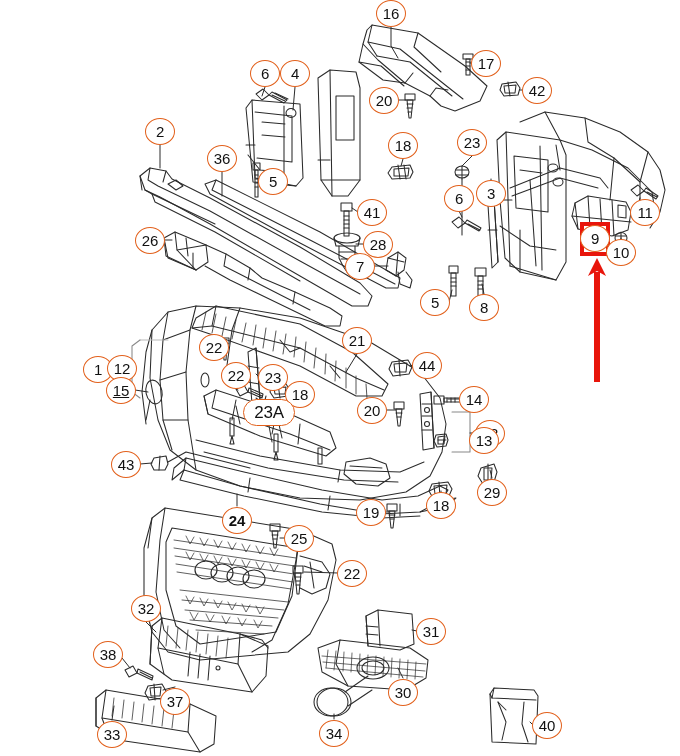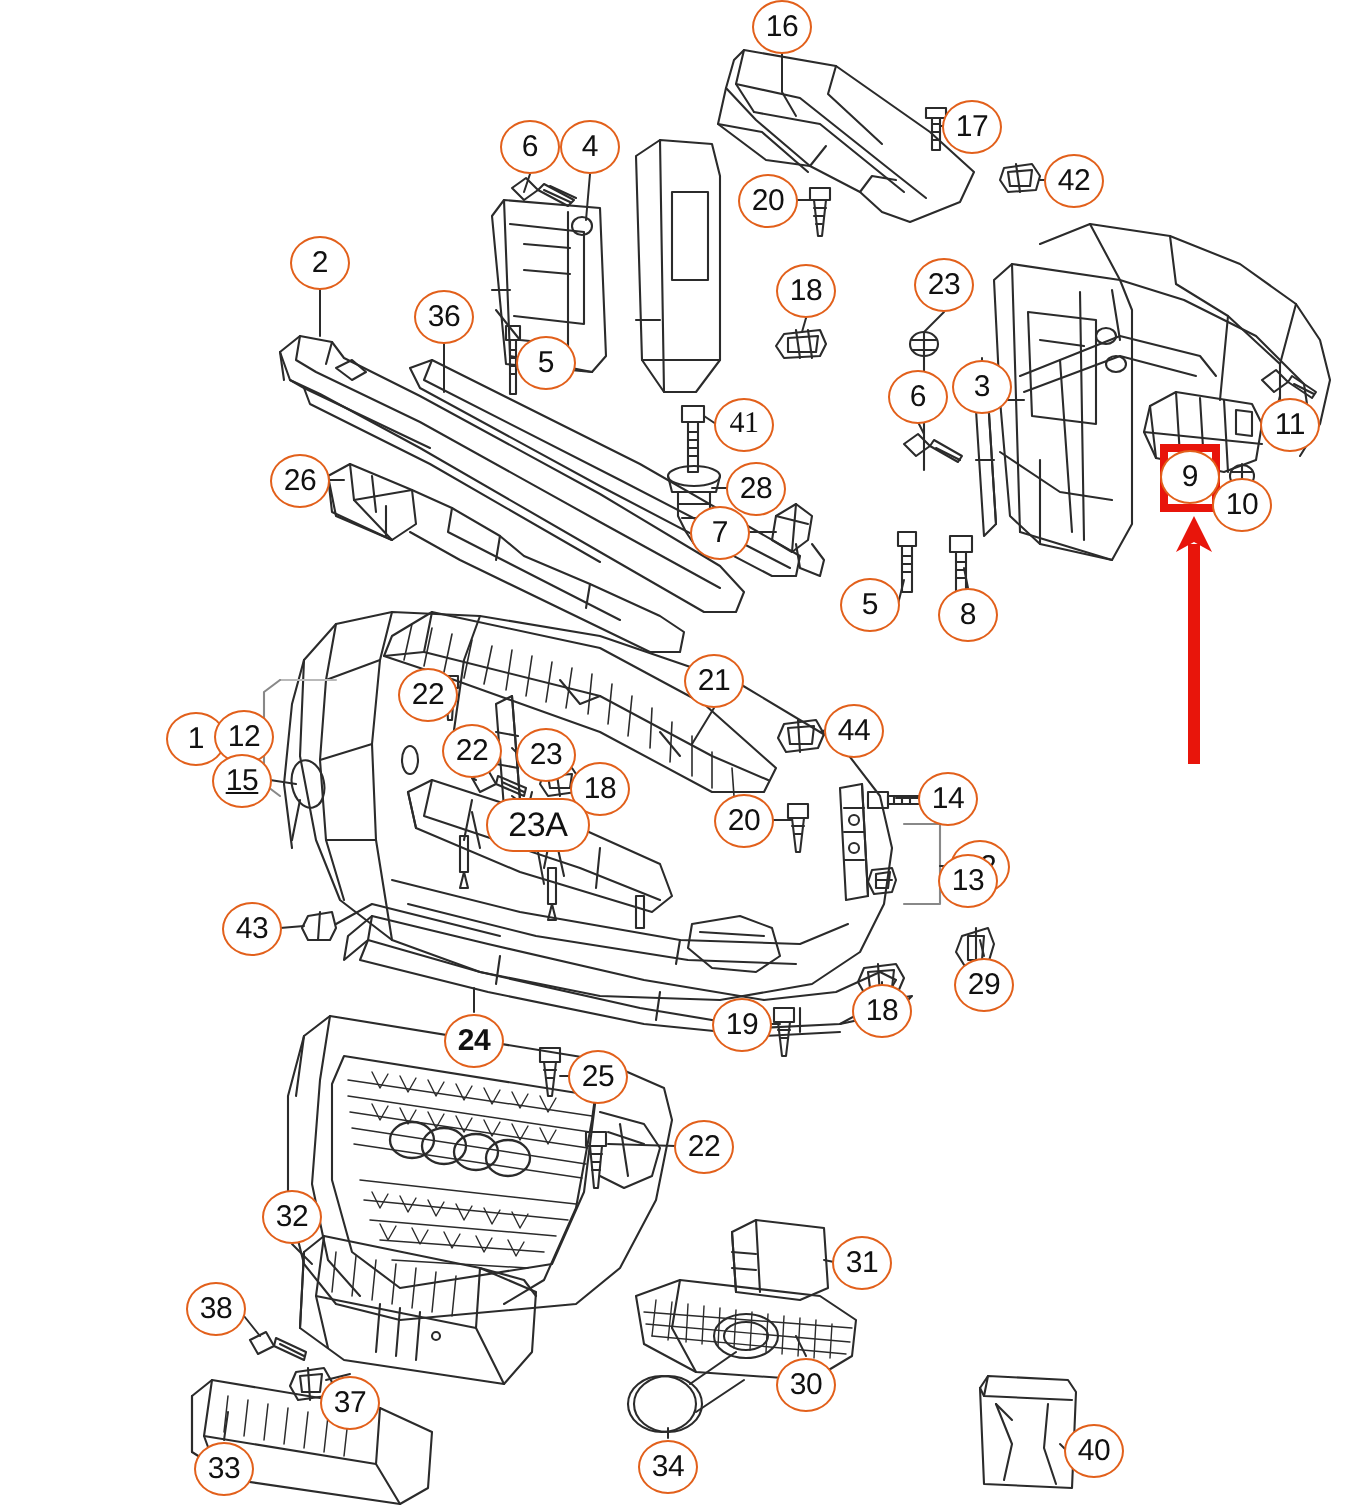--- a/index.html
+++ b/index.html
@@ -544,21 +544,21 @@
       </div>
       <div class="callout w2" style="left: 459px; top: 198px;">
         <span>6</span>
       </div>
       <div class="callout w2" style="left: 491px; top: 193px;">
         <span>3</span>
       </div>
       <div class="callout w2" style="left: 645px; top: 212px;">
         <span>11</span>
       </div>
-      <div class="callout w2" style="left: 372px; top: 212px; font-family: Liberation Serif, serif;">
+      <div class="callout w2" style="left: 372px; top: 212px;">
         <span>41</span>
       </div>
       <div class="callout w2" style="left: 595px; top: 238px; z-index: 31;">
         <span>9</span>
       </div>
       <div class="callout w2" style="left: 621px; top: 252px;">
         <span>10</span>
       </div>
       <div class="callout w2" style="left: 150px; top: 240px;">
         <span>26</span>

